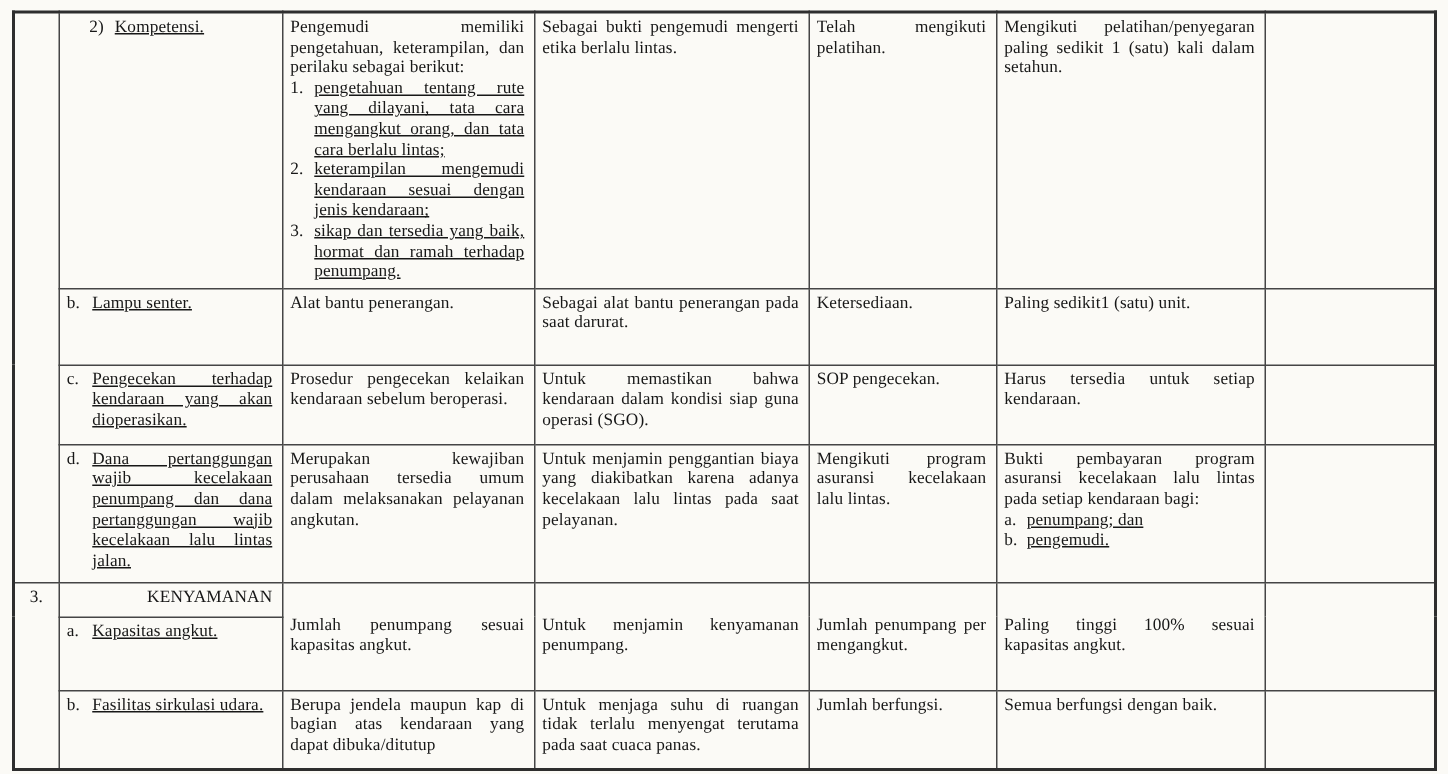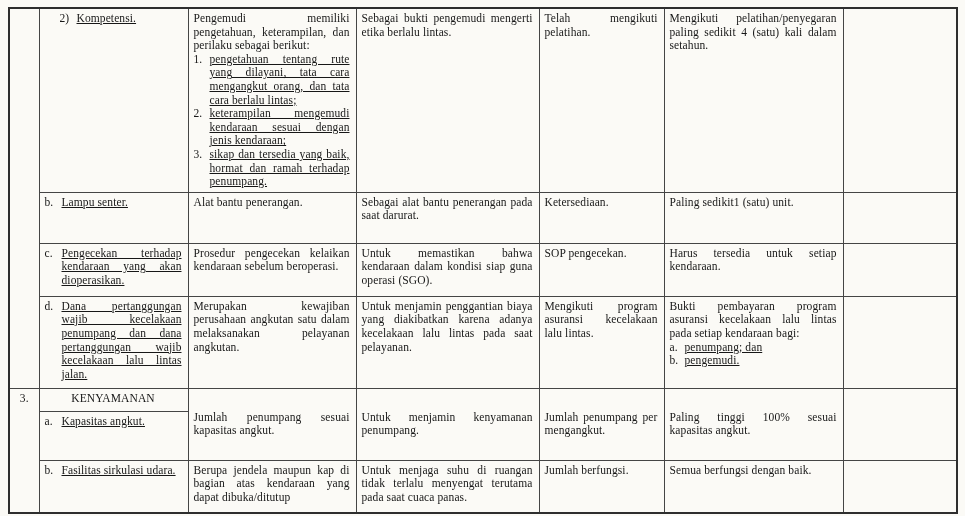--- a/index.html
+++ b/index.html
@@ -37,21 +37,21 @@
   tr.r7{height:53px}
   .c-num{text-align:center;padding-left:2px;padding-right:2px;}
   .para{text-align:justify;}
   .hang{display:flex;align-items:flex-start;}
   .hang .mk{flex:0 0 17px;}
   .hang .mk.mk16{flex-basis:16px;}
   .hang .mk.mk15{flex-basis:15px;}
   .hang .tx{flex:1 1 auto;text-align:justify;text-decoration:underline;}
   .indent1{padding-left:15px;}
   .v-mid{vertical-align:middle;}
-  .section-title{text-align:center;}
+  .section-title{text-align:right;}
 </style>
 </head>
 <body>
 
 <div class="page">
   <table class="doc">
     <colgroup>
       <col style="width:30px">
       <col style="width:149px">
       <col style="width:168px">
@@ -85,21 +85,21 @@
             <span class="tx">sikap dan tersedia yang baik, hormat dan ramah terhadap penumpang.</span>
           </div>
         </td>
         <td>
           <div class="para">Sebagai bukti pengemudi mengerti etika berlalu lintas.</div>
         </td>
         <td>
           <div class="para">Telah mengikuti pelatihan.</div>
         </td>
         <td>
-          <div class="para">Mengikuti pelatihan/penyegaran paling sedikit 4 (satu) kali dalam setahun.</div>
+          <div class="para">Mengikuti pelatihan/penyegaran paling sedikit 1 (satu) kali dalam setahun.</div>
         </td>
         <td></td>
       </tr>
 
       <tr class="r2">
         <td>
           <div class="hang">
             <span class="mk">b.</span>
             <span class="tx">Lampu senter.</span>
           </div>
@@ -142,21 +142,21 @@
       </tr>
 
       <tr class="r4">
         <td>
           <div class="hang">
             <span class="mk">d.</span>
             <span class="tx">Dana pertanggungan wajib kecelakaan penumpang dan dana pertanggungan wajib kecelakaan lalu lintas jalan.</span>
           </div>
         </td>
         <td>
-          <div class="para">Merupakan kewajiban perusahaan angkutan satu dalam melaksanakan pelayanan angkutan.</div>
+          <div class="para">Merupakan kewajiban perusahaan tersedia umum dalam melaksanakan pelayanan angkutan.</div>
         </td>
         <td>
           <div class="para">Untuk menjamin penggantian biaya yang diakibatkan karena adanya kecelakaan lalu lintas pada saat pelayanan.</div>
         </td>
         <td>
           <div class="para">Mengikuti program asuransi kecelakaan lalu lintas.</div>
         </td>
         <td>
           <div class="para">Bukti pembayaran program asuransi kecelakaan lalu lintas pada setiap kendaraan bagi:</div>
           <div class="hang">

